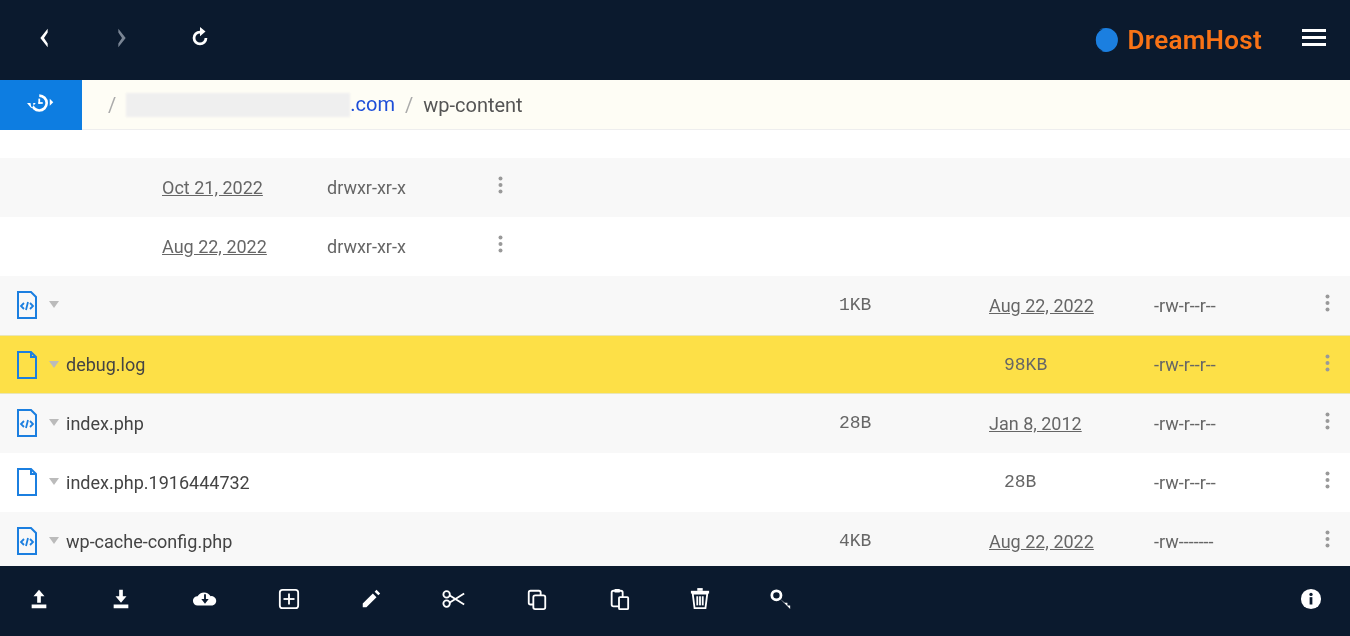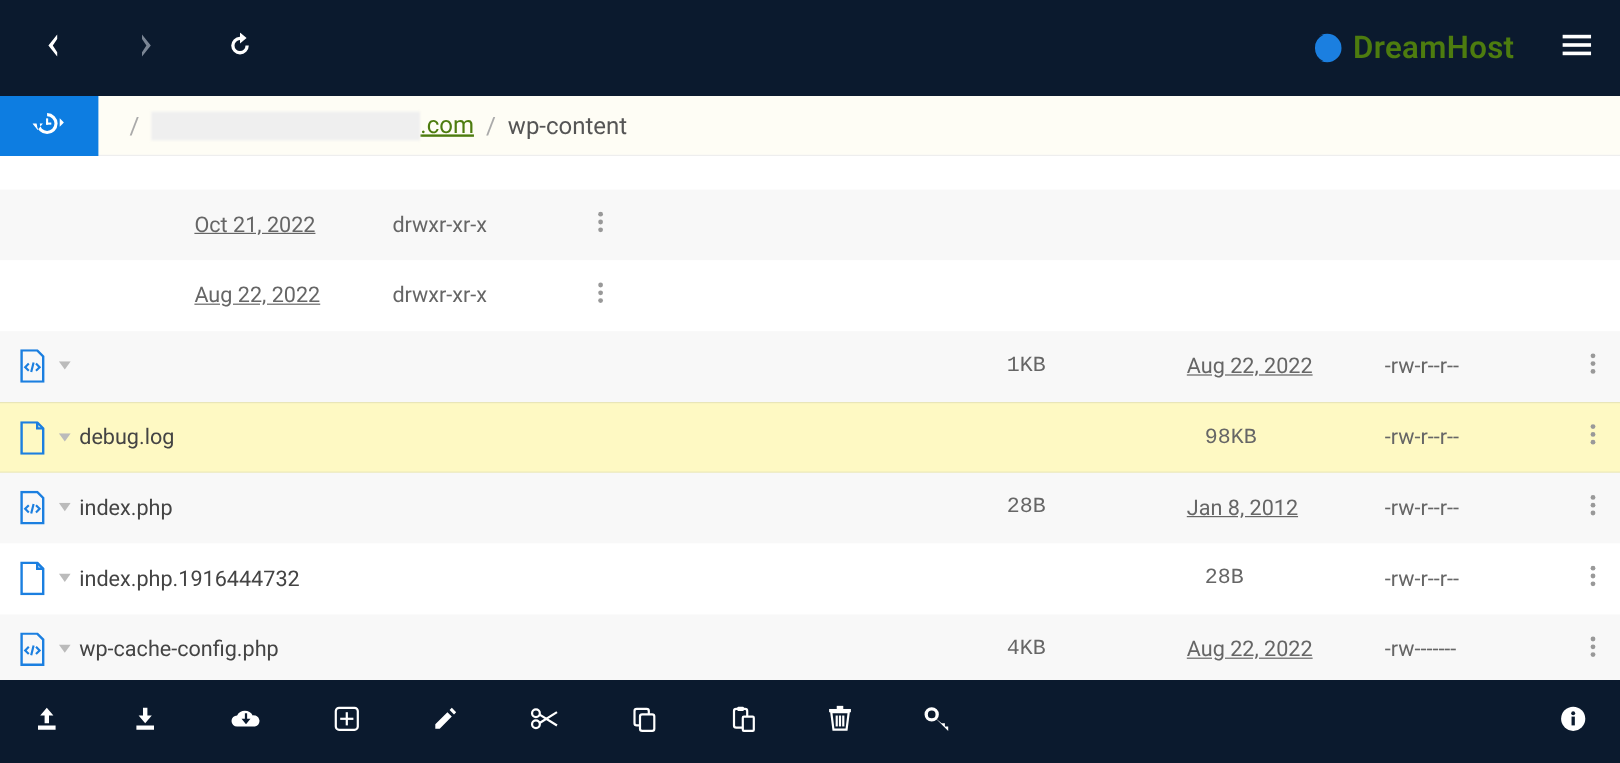--- a/index.html
+++ b/index.html
@@ -28,21 +28,21 @@
     display: flex;
     align-items: center;
     justify-content: center;
     margin-right: 38px;
     cursor: pointer;
   }
   .nav-btn svg { fill: #fff; }
   .nav-btn.disabled svg { fill: #7a8594; }
   .spacer { flex: 1; }
   .logo { display: flex; align-items: center; margin-right: 40px; }
-  .logo-text { color: #4d7c0f; font-size: 26px; font-weight: 600; margin-left: 8px; letter-spacing: 0.3px; }
+  .logo-text { color: #f97316; font-size: 26px; font-weight: 600; margin-left: 8px; letter-spacing: 0.3px; }
   .menu-btn { cursor: pointer; }
 
   
   .breadcrumb-bar {
     height: 50px;
     background: #fefdf5;
     border-bottom: 1px solid #eee;
     display: flex;
     align-items: center;
   }
@@ -60,37 +60,37 @@
   .crumb-sep { color: #aaa; margin: 0 10px; }
   .crumb-item { color: #555; cursor: pointer; }
   .crumb-domain-redact {
     display: inline-block;
     width: 224px;
     height: 24px;
     background: #efefef;
     vertical-align: middle;
     filter: blur(1px);
   }
-  .crumb-domain-suffix { color: #4d7c0f; text-decoration: underline; }
+  .crumb-domain-suffix { color: #1d4ed8; }
 
   
   .file-list { flex: 1; overflow-y: auto; }
   .file-row {
     height: 59px;
     display: flex;
     align-items: center;
     padding: 0 12px;
     border-bottom: 1px solid transparent;
     font-size: 18px;
     color: #444;
     cursor: pointer;
   }
   .file-row:nth-child(odd) { background: #ffffff; }
   .file-row:nth-child(even) { background: #f8f8f8; }
-  .file-row.highlight { background: #fef9c3; border-top: 1px solid #e9e6b8; border-bottom: 1px solid #e9e6b8; }
+  .file-row.highlight { background: #fde047; border-top: 1px solid #e9e6b8; border-bottom: 1px solid #e9e6b8; }
   .file-row.gap { height: 28px; background: #fff; cursor: default; }
   .col-name { flex: 1; display: flex; align-items: center; gap: 6px; min-width: 0; }
   .col-size { width: 150px; color: #666; font-family: Liberation Mono, monospace; }
   .col-date { width: 165px; color: #666; text-decoration: underline; }
   .col-perm { width: 162px; color: #666; }
   .col-menu { width: 22px; display: flex; justify-content: center; }
   .file-icon { width: 30px; display: flex; justify-content: center; }
   .expand-caret { width: 12px; display: flex; justify-content: center; }
   .expand-caret svg { fill: #bbb; }
 

